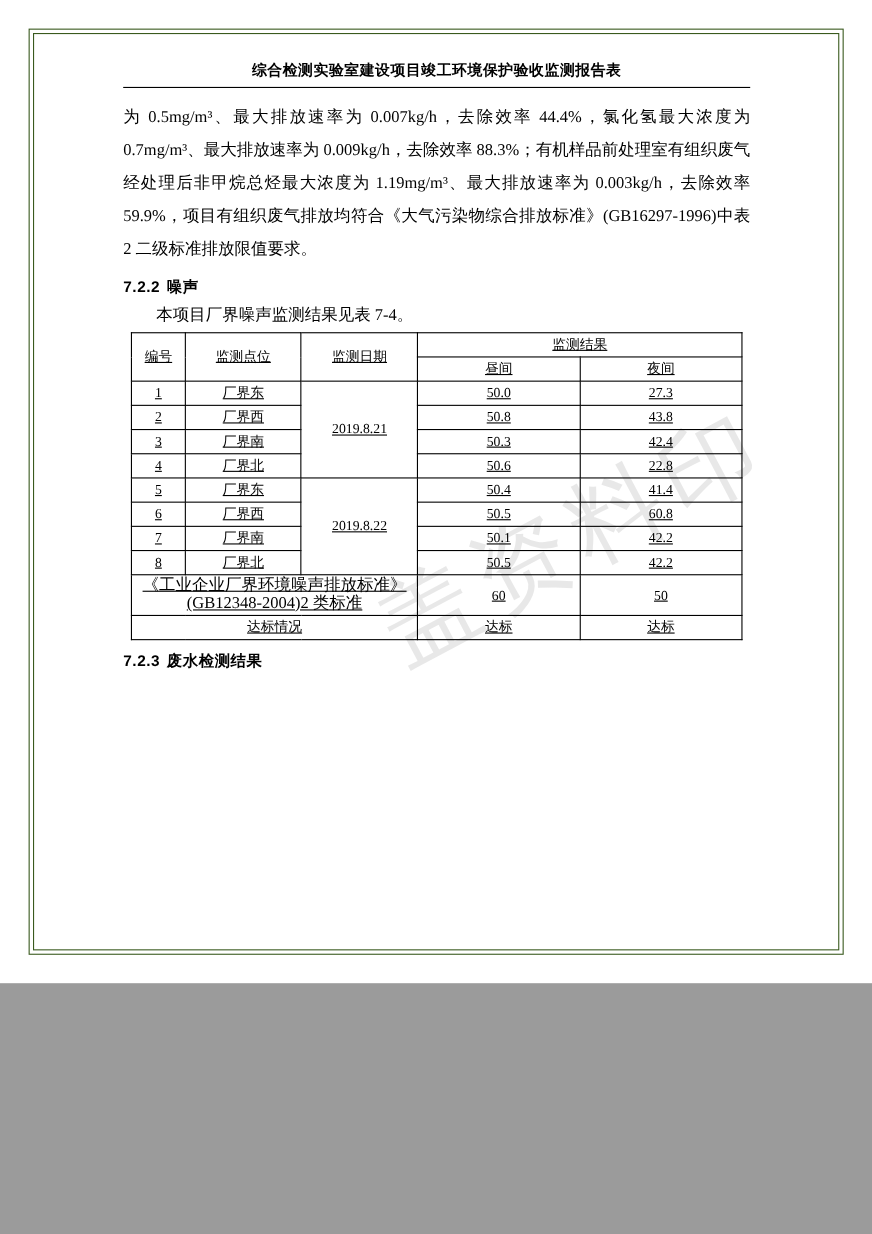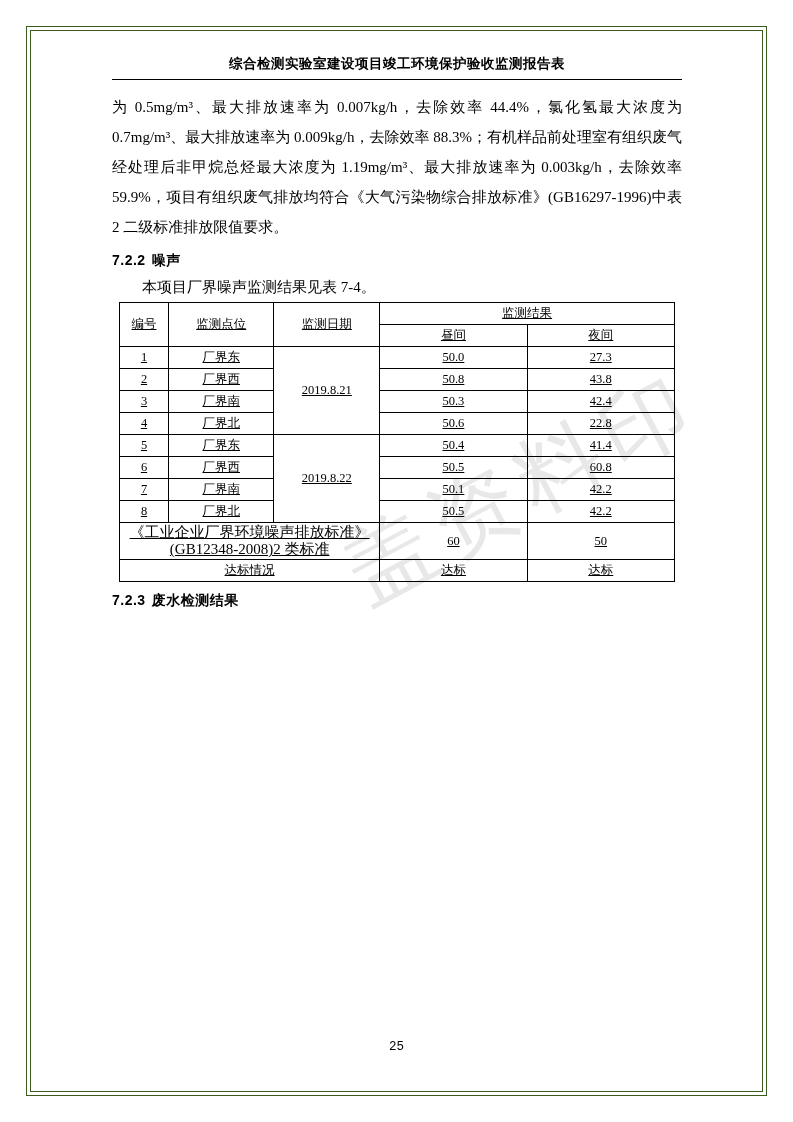--- a/index.html
+++ b/index.html
@@ -3,21 +3,21 @@
 <meta charset="utf-8">
 <style>
   html, body {
     margin: 0;
     padding: 0;
     background: #9b9b9b;
   }
   .page {
     position: relative;
     width: 793px;
-    height: 1122px;
+    height: 894px;
     background: #ffffff;
     margin: 0 auto;
     overflow: hidden;
     font-family: "Liberation Serif", "DejaVu Serif", serif;
     color: #000;
     box-sizing: border-box;
   }
   
   .frame {
     position: absolute;
@@ -220,21 +220,21 @@
           </tr>
           <tr>
             <td>8</td>
             <td>厂界北</td>
             <td>50.5</td>
             <td>42.2</td>
           </tr>
           <tr>
             <td colspan="3" class="std-cell">
               <div>《工业企业厂界环境噪声排放标准》</div>
-              <div>(GB12348-2008)2 类标准</div>
+              <div>(GB12348-2004)2 类标准</div>
             </td>
             <td>60</td>
             <td>50</td>
           </tr>
           <tr>
             <td colspan="3">达标情况</td>
             <td>达标</td>
             <td>达标</td>
           </tr>
         </tbody>

